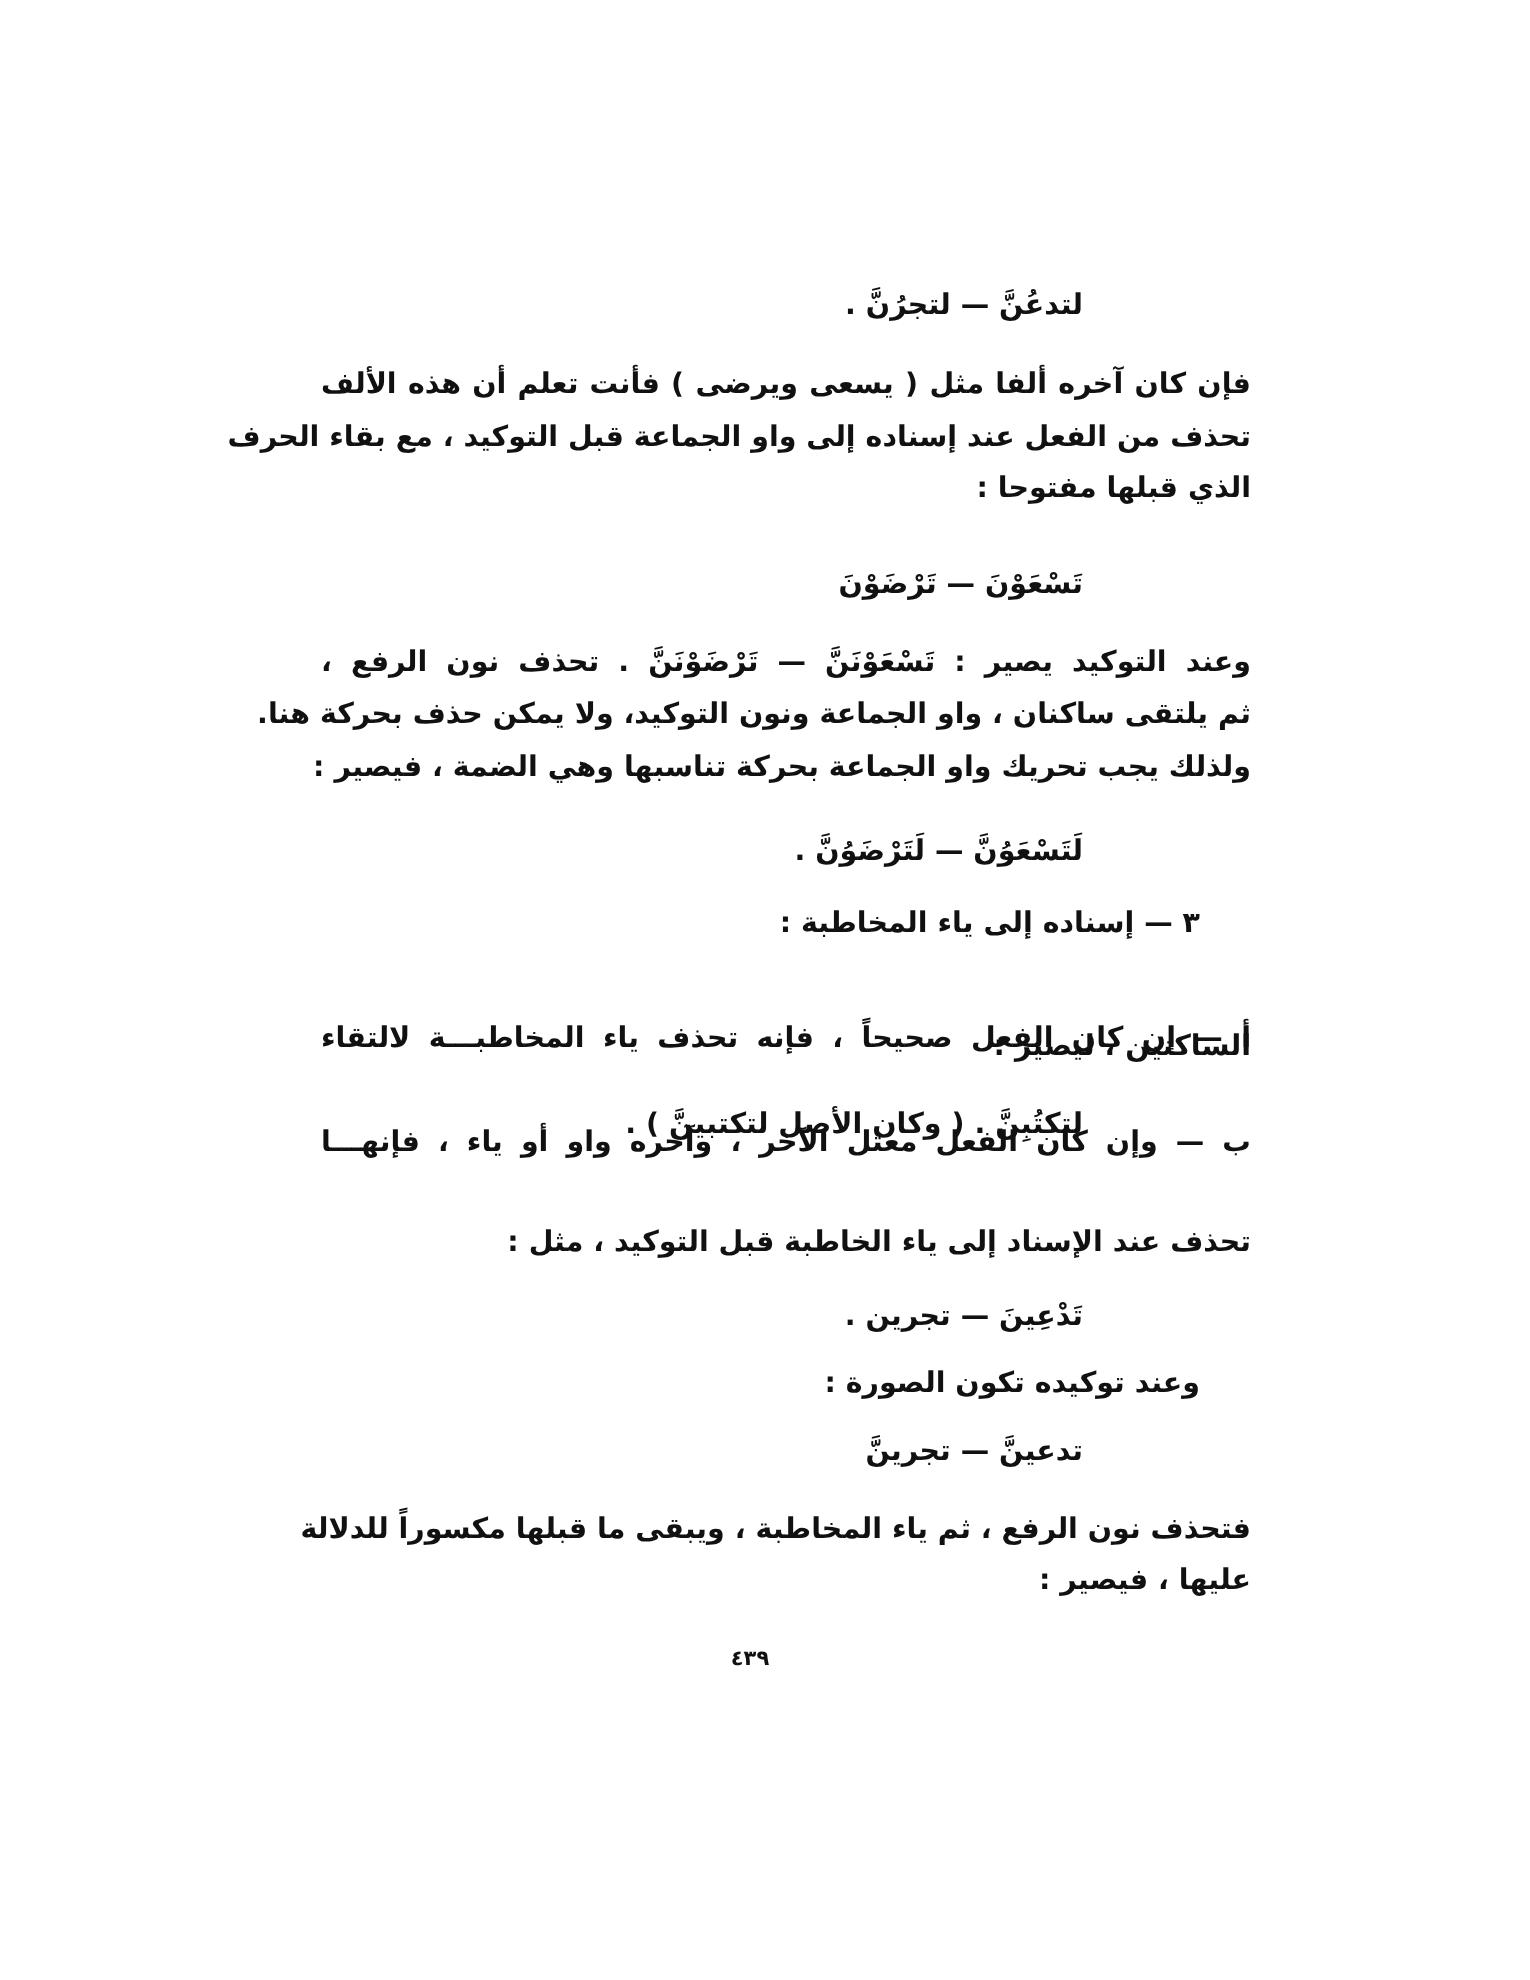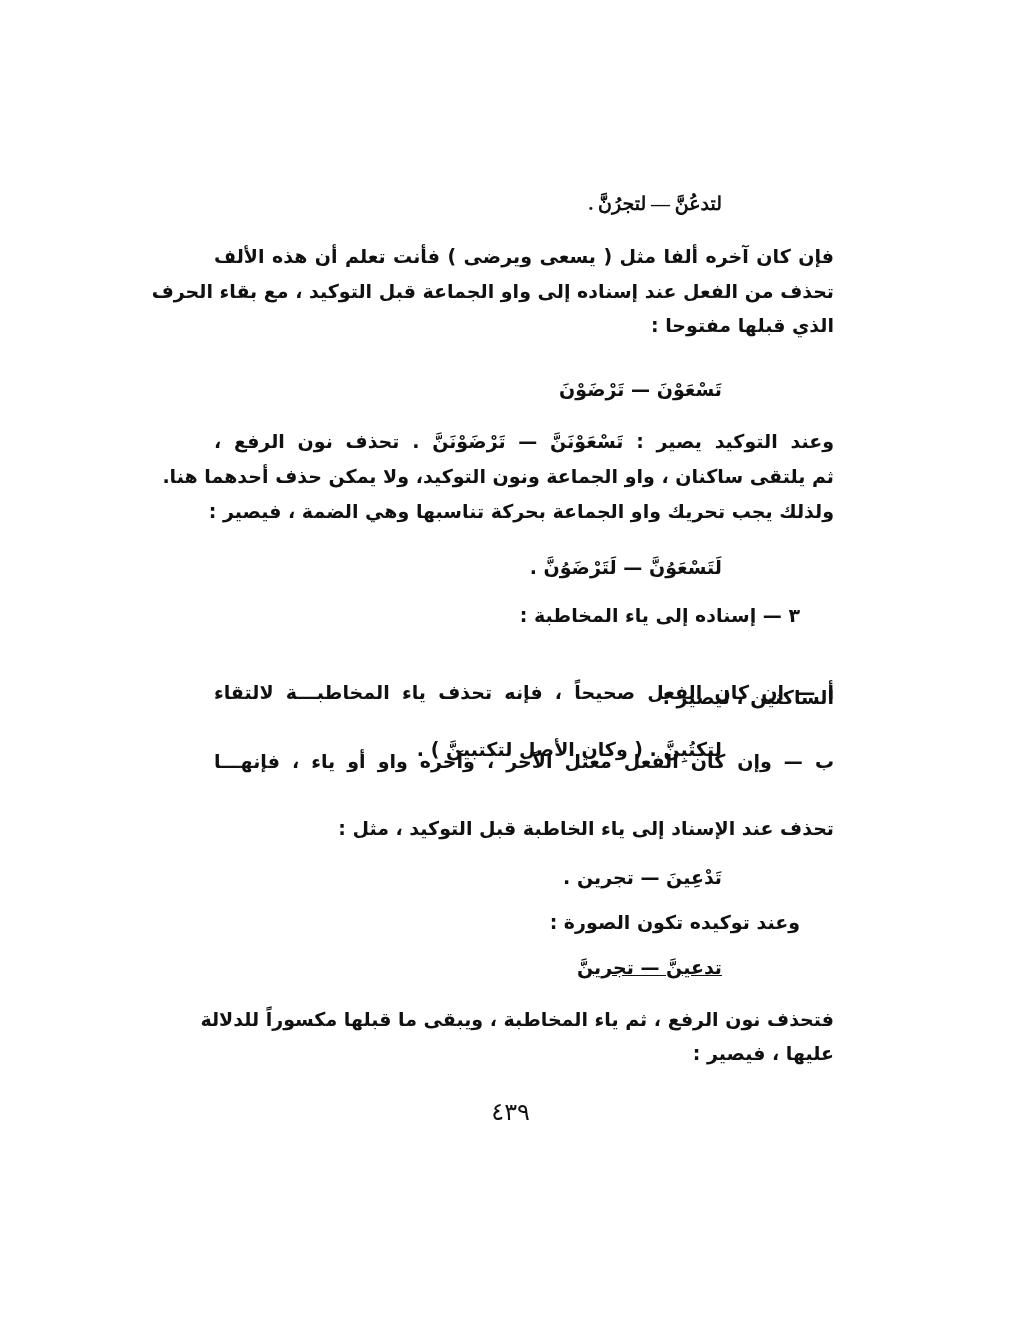--- a/index.html
+++ b/index.html
@@ -9,55 +9,55 @@
       font-family: "DejaVu Sans", sans-serif;
     }
     .line {
       position: absolute; direction: rtl; white-space: nowrap;
       font-size: 19px; font-weight: bold; line-height: 1;
     }
     .full { right: 186px; width: 648px; text-align: justify; text-align-last: justify; }
     .para-first { right: 186px; width: 620px; }
     .left-end { right: 186px; }
     .page-number {
-      position: absolute; left: 470px; top: 1098px; width: 60px; text-align: right;
-      font-size: 24px; font-weight: normal; direction: rtl;
+      position: absolute; left: 470px; top: 1098px; width: 60px; text-align: center;
+      font-size: 14px; font-weight: bold; direction: rtl;
     }
   </style>
 </head>
 <body>
 
 <div>
-  <div class="line" style="top:194px; right:298px;font-family:Liberation Serif, serif;">لتدعُنَّ — لتجرُنَّ .</div>
+  <div class="line" style="top:194px; right:298px;">لتدعُنَّ — لتجرُنَّ .</div>
 
   <div class="line para-first" style="top:247px; text-align:justify; text-align-last:justify;">فإن كان آخره ألفا مثل ( يسعى ويرضى ) فأنت تعلم أن هذه الألف</div>
   <div class="line full" style="top:282px;">تحذف من الفعل عند إسناده إلى واو الجماعة قبل التوكيد ، مع بقاء الحرف</div>
   <div class="line left-end" style="top:316px;">الذي قبلها مفتوحا :</div>
 
   <div class="line" style="top:370px; right:298px;margin-top:10px;">تَسْعَوْنَ — تَرْضَوْنَ</div>
 
   <div class="line para-first" style="top:432px; text-align:justify; text-align-last:justify;">وعند التوكيد يصير : تَسْعَوْنَنَّ — تَرْضَوْنَنَّ . تحذف نون الرفع ،</div>
-  <div class="line full" style="top:467px;">ثم يلتقى ساكنان ، واو الجماعة ونون التوكيد، ولا يمكن حذف أحدهما هنا.</div>
+  <div class="line full" style="top:467px;">ثم يلتقى ساكنان ، واو الجماعة ونون التوكيد، ولا يمكن حذف بحركة هنا.</div>
   <div class="line left-end" style="top:502px;text-align:center;">ولذلك يجب تحريك واو الجماعة بحركة تناسبها وهي الضمة ، فيصير :</div>
 
   <div class="line" style="top:558px; right:298px;">لَتَسْعَوُنَّ — لَتَرْضَوُنَّ .</div>
 
   <div class="line" style="top:606px; right:220px;">٣ — إسناده إلى ياء المخاطبة :</div>
 
   <div class="line para-first" style="top:652px; text-align:justify; text-align-last:justify;margin-top:31px;">أ — إن كان الفعل صحيحاً ، فإنه تحذف ياء المخاطبـــة لالتقاء</div>
   <div class="line left-end" style="top:688px;text-align:right;">الساكنين ، ليصير :</div>
 
   <div class="line" style="top:740px; right:298px;">لتكتُبِنَّ . ( وكان الأصل لتكتبينَّ ) .</div>
 
   <div class="line para-first" style="top:752px; text-align:justify; text-align-last:justify;">ب — وإن كان الفعل معتل الآخر ، وآخره واو أو ياء ، فإنهـــا</div>
   <div class="line left-end" style="top:819px;margin-left:16px;">تحذف عند الإسناد إلى ياء الخاطبة قبل التوكيد ، مثل :</div>
 
   <div class="line" style="top:868px; right:298px;">تَدْعِينَ — تجرين .</div>
 
   <div class="line" style="top:913px; right:220px;">وعند توكيده تكون الصورة :</div>
 
-  <div class="line" style="top:958px; right:298px;text-decoration:underline;">تدعينَّ — تجرينَّ</div>
+  <div class="line" style="top:958px; right:298px;">تدعينَّ — تجرينَّ</div>
 
   <div class="line para-first" style="top:1010px; text-align:justify; text-align-last:justify;">فتحذف نون الرفع ، ثم ياء المخاطبة ، ويبقى ما قبلها مكسوراً للدلالة</div>
   <div class="line left-end" style="top:1044px;margin-left:22px;">عليها ، فيصير :</div>
 
   <div class="page-number">٤٣٩</div>
 </div>
 
 </body></html>

